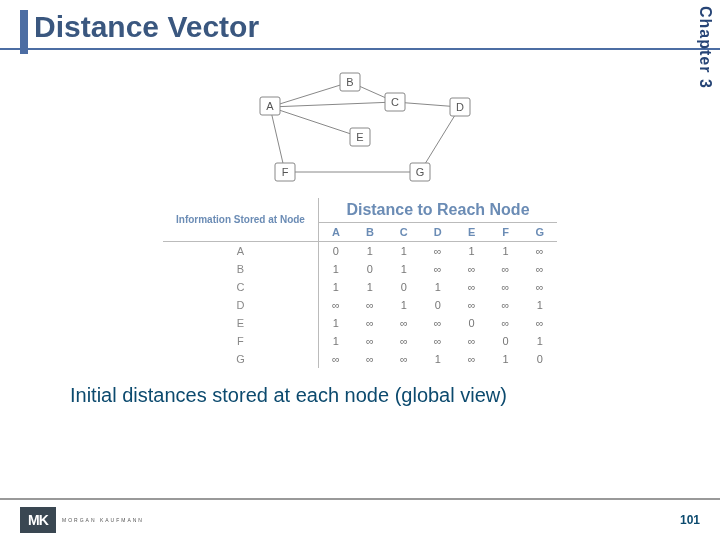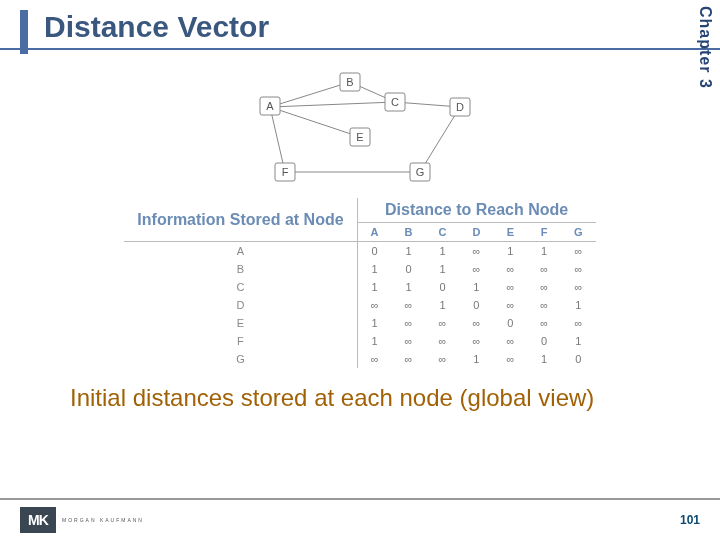--- a/index.html
+++ b/index.html
@@ -21,21 +21,21 @@
     left: 20px;
     top: 10px;
     bottom: -6px;
     width: 8px;
     background: #4c6da3;
   }
   .title {
     font-size: 30px;
     font-weight: bold;
     color: #3a577f;
-    padding-left: 24px;
+    padding-left: 14px;
   }
   .chapter-tab {
     position: absolute;
     right: 4px;
     top: 0;
     writing-mode: vertical-rl;
     text-orientation: mixed;
     font-size: 16px;
     font-weight: bold;
     color: #264476;
@@ -68,32 +68,32 @@
     text-align: center;
     font-weight: normal;
   }
   thead th {
     color: #6b8cb5;
     font-weight: bold;
     border-bottom: 1px solid #bbb;
   }
   thead tr:first-child th:first-child {
     border-right: 1px solid #bbb;
-    font-size: 16px;
+    font-size: 10px;
   }
   thead tr:first-child th:last-child {
     font-size: 16px;
   }
   tbody th {
     color: #888;
     border-right: 1px solid #bbb;
   }
   .caption {
-    font-size: 24px;
-    color: #a16207;
+    font-size: 20px;
+    color: #0c4a6e;
     padding: 16px 30px 0 30px;
   }
   .footer {
     position: absolute;
     bottom: 0;
     left: 0;
     right: 0;
     border-top: 2px solid #999;
     height: 42px;
     display: flex;

